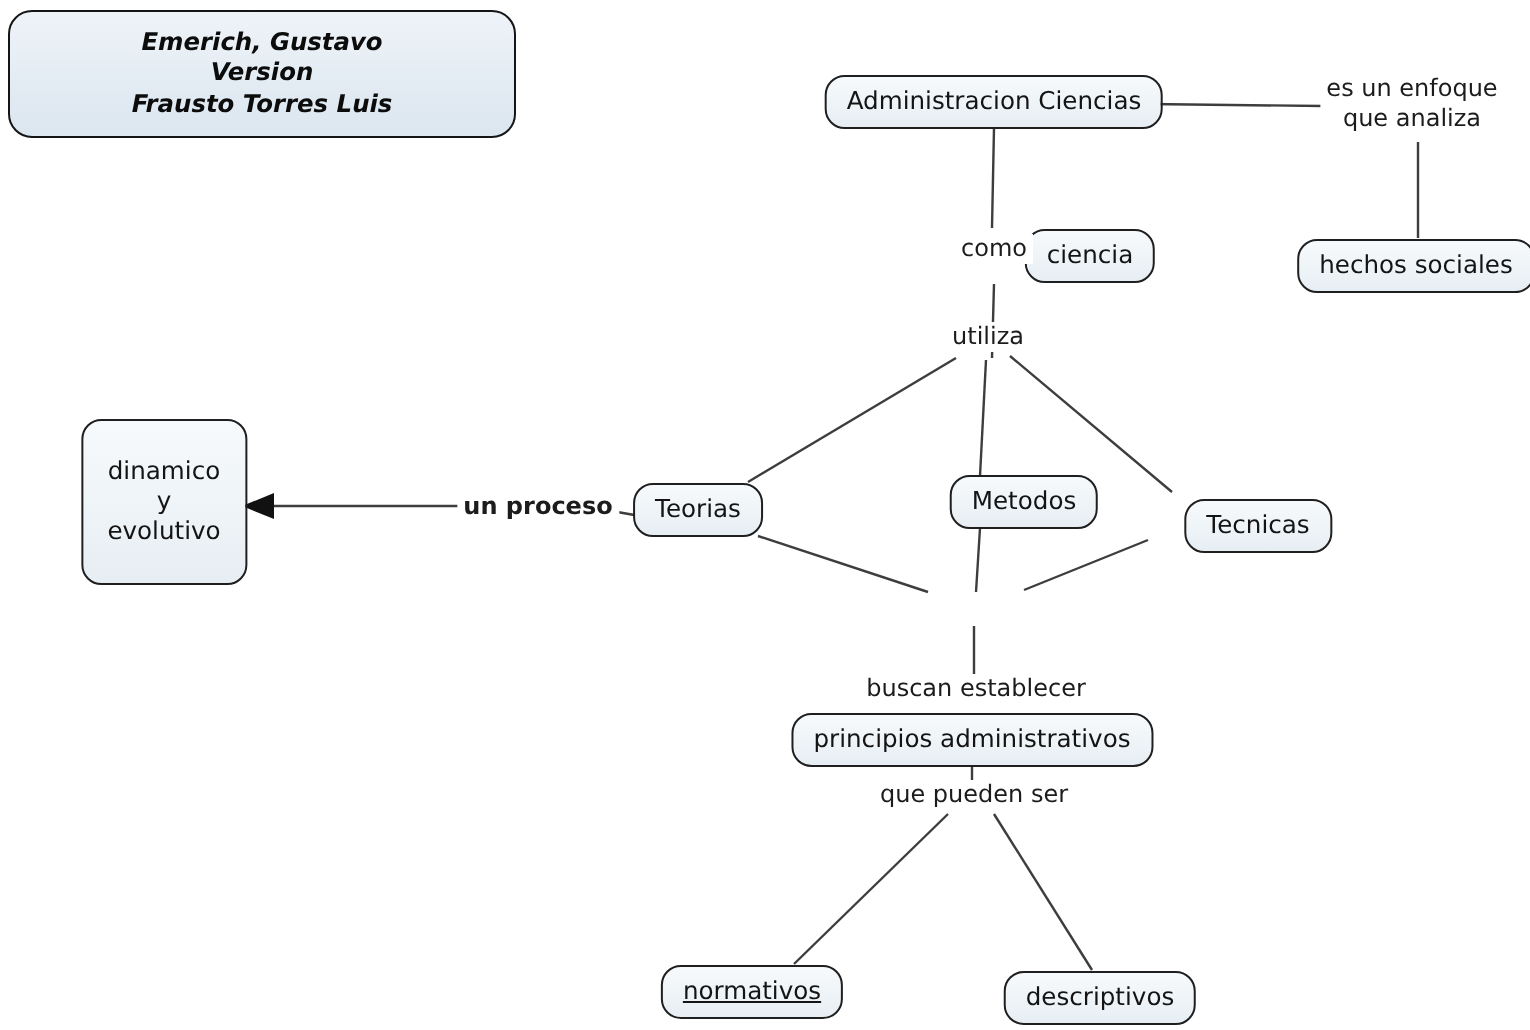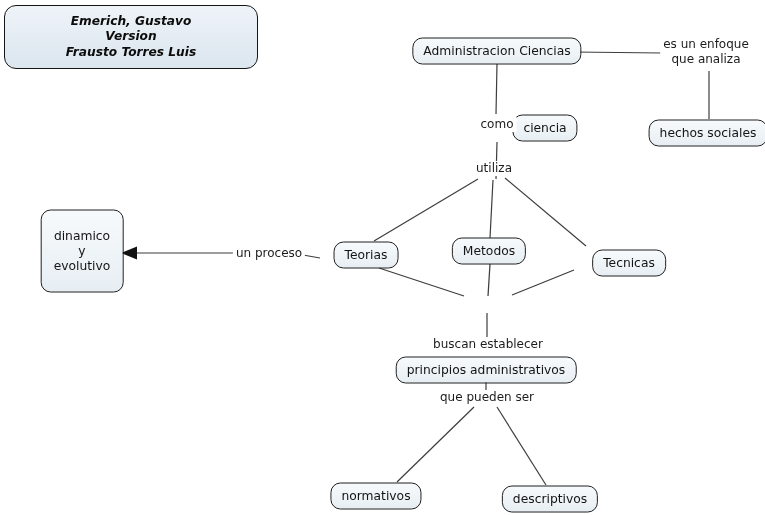--- a/index.html
+++ b/index.html
@@ -108,58 +108,58 @@
   </div>
 
   <div class="node" style="left:497px; top:128px;margin-left:48px;">
     <span>ciencia</span>
   </div>
 
   <div class="node" style="left:708px; top:133px;">
     <span>hechos sociales</span>
   </div>
 
-  <div class="node" style="left:366px; top:255px;align-items:center;">
+  <div class="node" style="left:349px; top:255px;align-items:center;">
     <span>Teorias</span>
   </div>
 
-  <div class="node" style="left:489px; top:251px;">
+  <div class="node" style="left:512px; top:251px;">
     <span>Metodos</span>
   </div>
 
   <div class="node" style="left:606px; top:263px;margin-left:23px;">
     <span>Tecnicas</span>
   </div>
 
   <div class="node" style="left:82px; top:251px; padding:18px 12px;">
     <span>dinamico</span>
     <span>y</span>
     <span>evolutivo</span>
   </div>
 
   <div class="node" style="left:486px; top:370px;">
     <span>principios administrativos</span>
   </div>
 
-  <div class="node" style="left:376px; top:496px;">
+  <div class="node" style="left:376px; top:496px;text-decoration:underline;">
     <span>normativos</span>
   </div>
 
   <div class="node" style="left:550px; top:499px;">
     <span>descriptivos</span>
   </div>
 
   <div class="link-label" style="left:497px; top:82px;margin-top:35px;">como</div>
 
   <div class="link-label" style="left:706px; top:37px;">
     <div>es un enfoque</div>
     <div>que analiza</div>
   </div>
 
   <div class="link-label" style="left:494px; top:161px;">utiliza</div>
 
-  <div class="link-label" style="left:269px; top:246px;">un proceso</div>
+  <div class="link-label" style="left:269px; top:246px;font-weight:bold;">un proceso</div>
 
   <div class="link-label" style="left:488px; top:297px;margin-top:40px;">buscan establecer</div>
 
   <div class="link-label" style="left:487px; top:390px;">que pueden ser</div>
 
 </div>
 
 </body></html>

